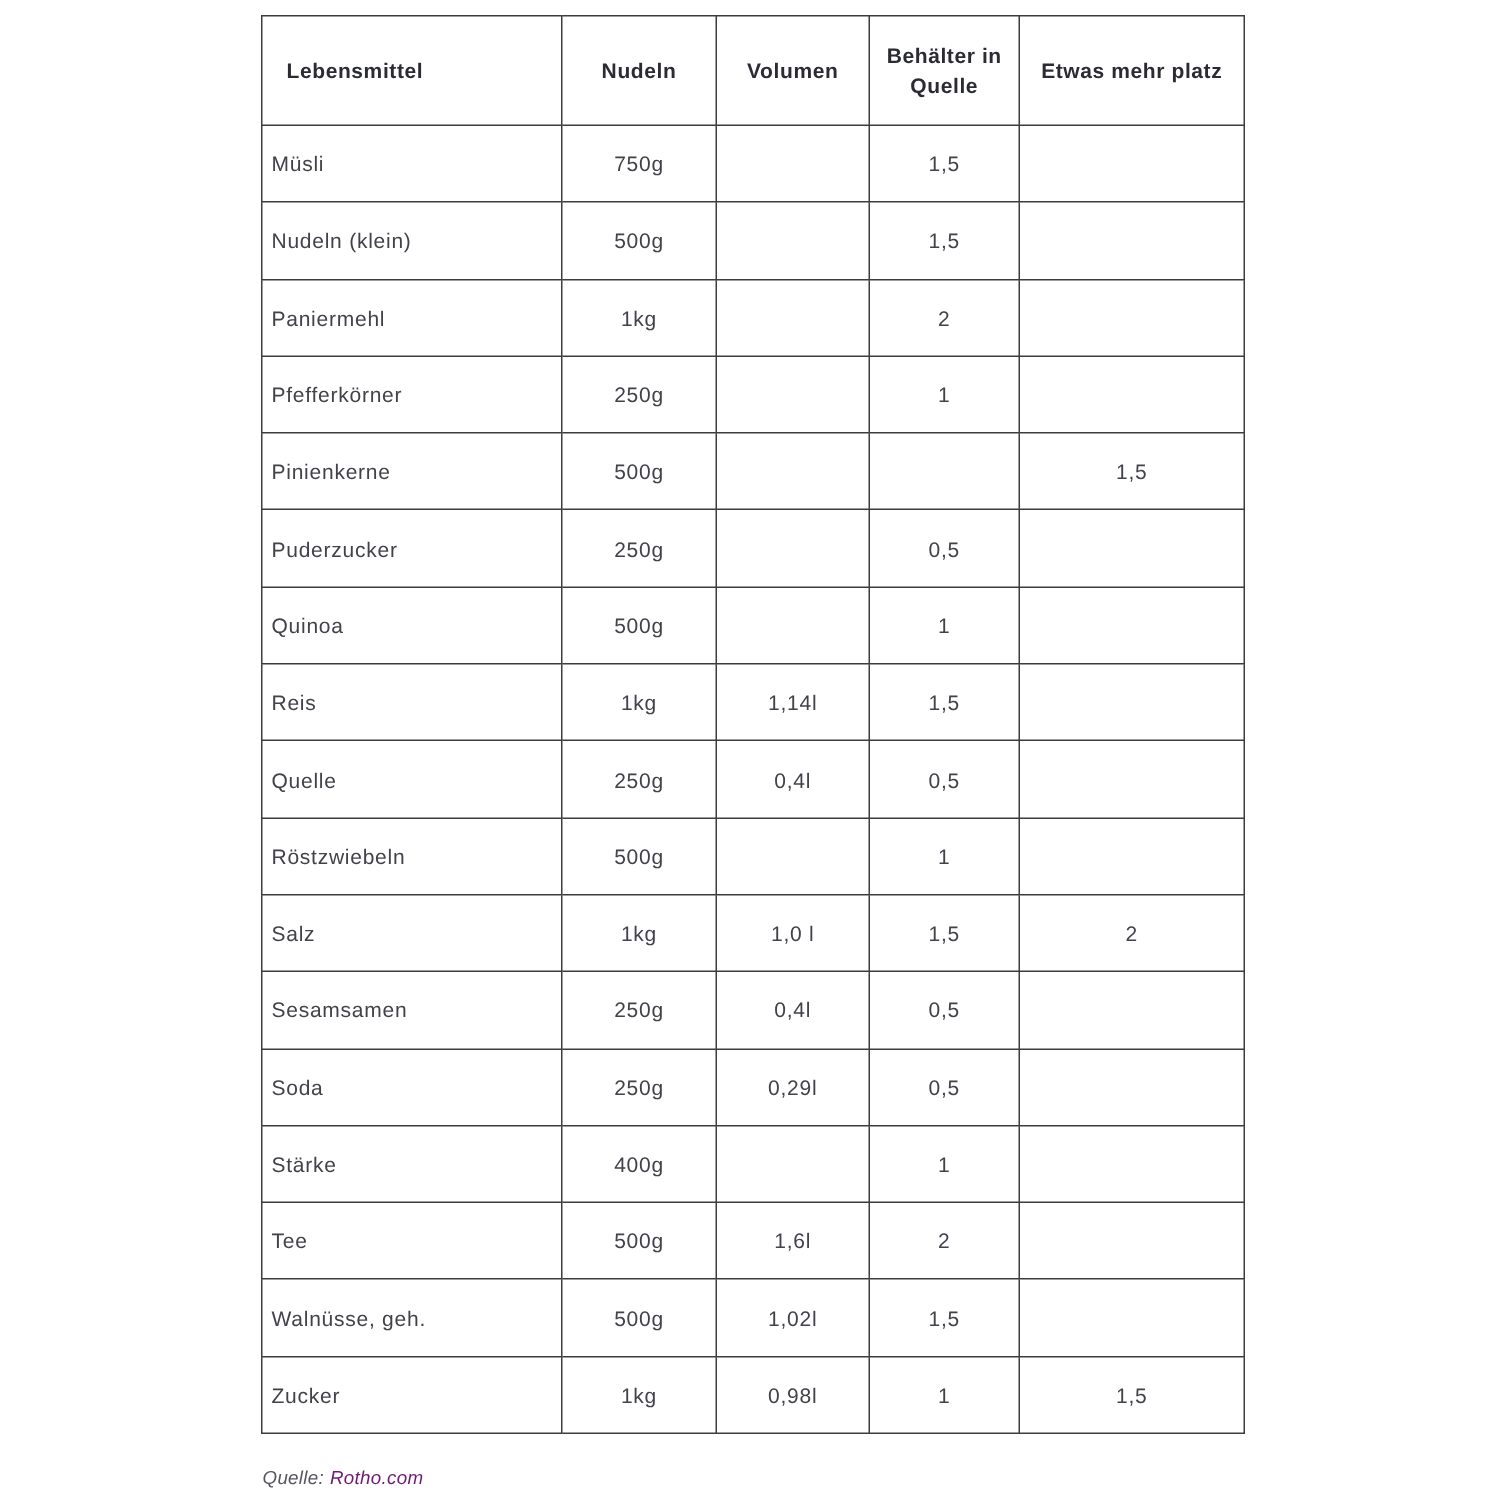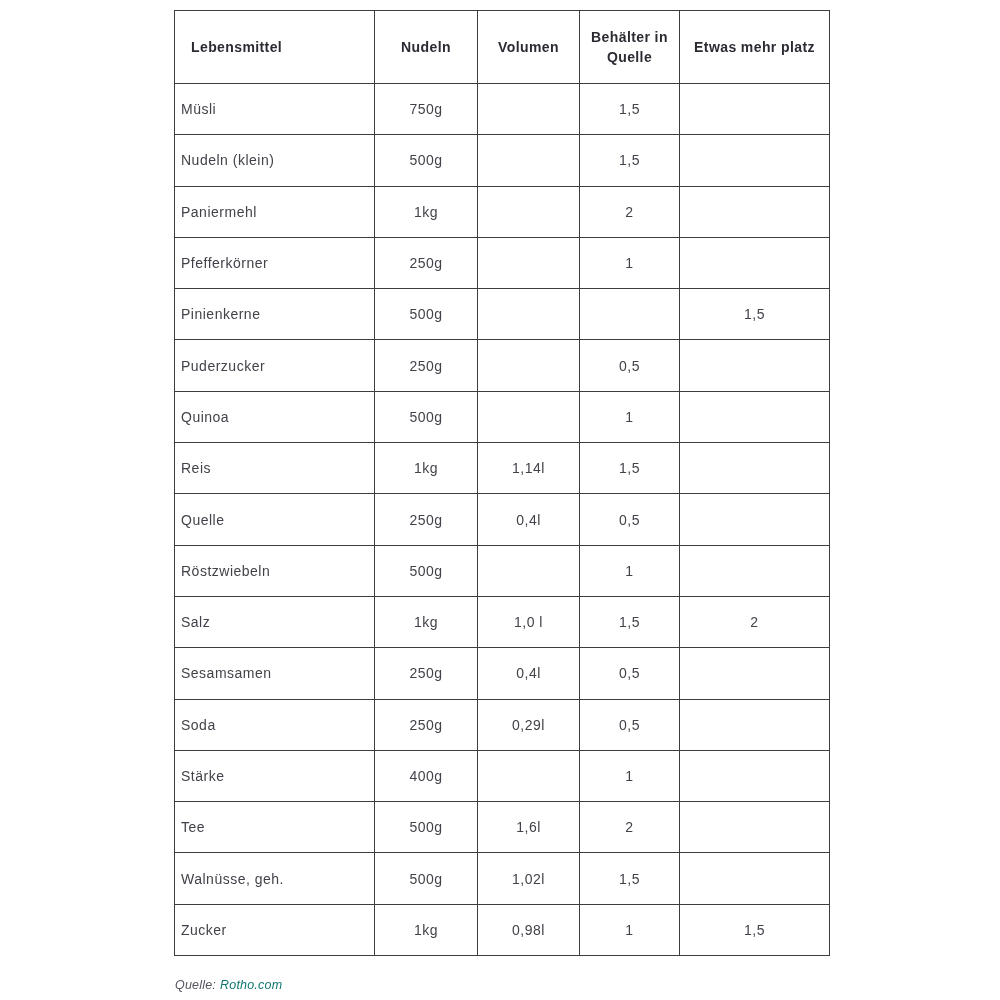--- a/index.html
+++ b/index.html
@@ -69,21 +69,21 @@
     position: absolute;
     left: 175px;
     top: 978px;
     font-size: 12.5px;
     font-style: italic;
     color: #55555f;
     letter-spacing: 0.2px;
     white-space: nowrap;
   }
   .source a {
-    color: #0f766e;
+    color: #701a75;
     text-decoration: none;
     font-style: italic;
     margin-left: 4px;
   }
 </style>
 </head>
 <body>
 
 <div class="page">
 

